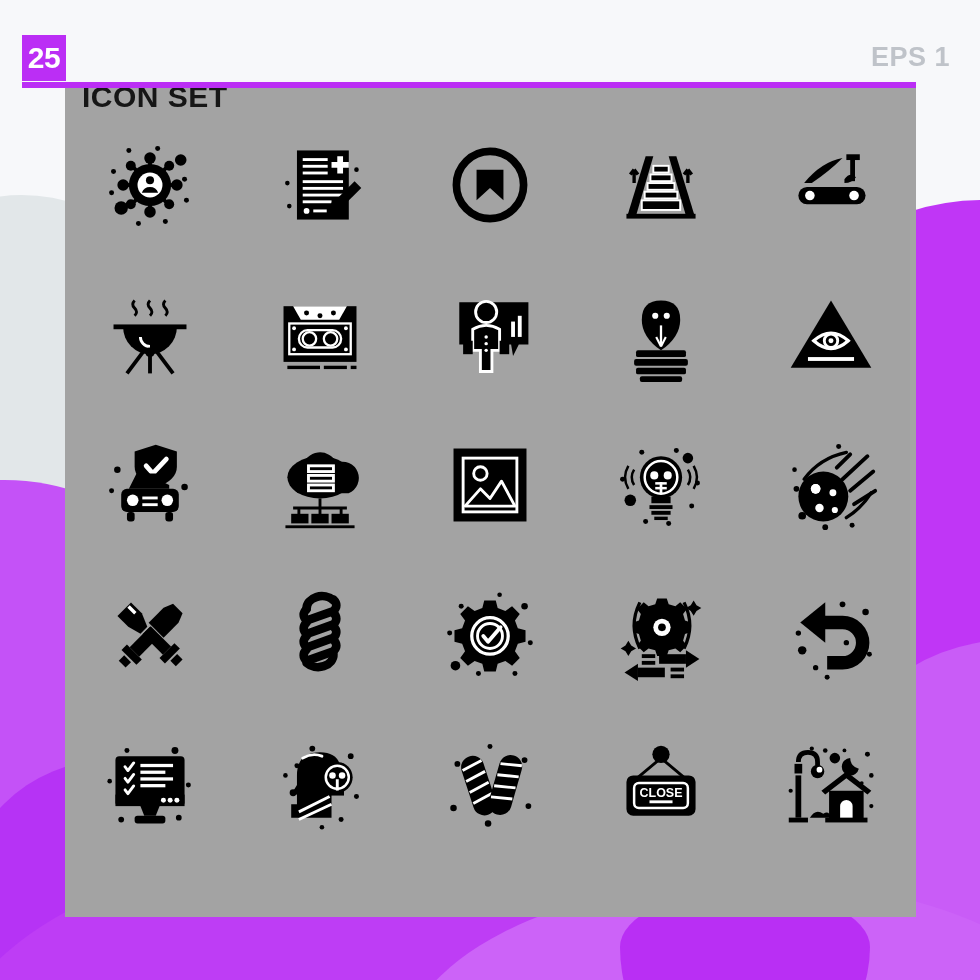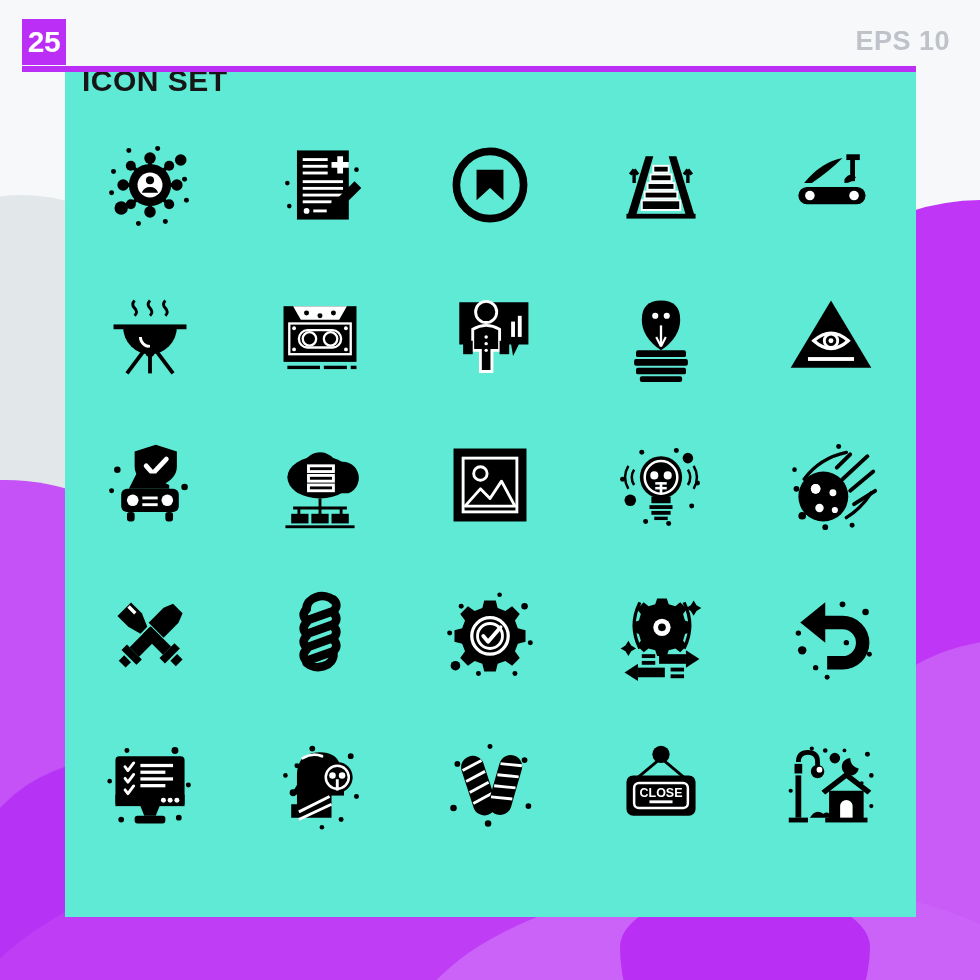--- a/index.html
+++ b/index.html
@@ -66,21 +66,21 @@
   #blob-bottom-c {
     left: 620px; top: 890px;
     width: 250px; height: 190px;
     background: #b92ff4;
     border-radius: 50% 50% 55% 45% / 30% 30% 70% 70%;
   }
 
   
   #header {
     position: absolute;
-    left: 0; top: 0;
+    left: 0; top: 16px;
     width: 980px; height: 72px;
     background: #f7f8fa;
     z-index: 4;
   }
   #count-badge {
     position: absolute;
     left: 22px; top: 19px;
     width: 44px; height: 46px;
     background: #bb2ef5;
     color: #ffffff;
@@ -112,21 +112,21 @@
     left: 22px; top: 66px;
     width: 894px; height: 6px;
     background: #bb2ef5;
   }
 
   
   #card {
     position: absolute;
     left: 65px; top: 72px;
     width: 851px; height: 845px;
-    background: #5eead4;
+    background: #a3a3a3;
     z-index: 3;
   }
   #icon-grid {
     position: absolute;
     left: 0; top: 38px;
     width: 851px;
     display: grid;
     grid-template-columns: repeat(5, 1fr);
     grid-auto-rows: 150px;
     justify-items: center;
@@ -150,21 +150,21 @@
   <div class="blob" id="blob-left-purple2"></div>
   <div class="blob" id="blob-right-purple"></div>
   <div class="blob" id="blob-right-light"></div>
   <div class="blob" id="blob-bottom-a"></div>
   <div class="blob" id="blob-bottom-b"></div>
   <div class="blob" id="blob-bottom-c"></div>
 
   <div id="header">
     <div id="count-badge">25</div>
     <div id="header-title">ICON SET</div>
-    <div id="header-eps">EPS 10</div>
+    <div id="header-eps">EPS 1</div>
     <div id="header-rule"></div>
   </div>
 
   <div id="card">
     <div id="icon-grid">
 
       <div class="icon-cell">
         <svg width="96" height="96" viewBox="0 0 100 100" fill="#000">
           <circle cx="50" cy="50" r="22"></circle>
           <circle cx="50" cy="50" r="13" fill="#fff"></circle>

